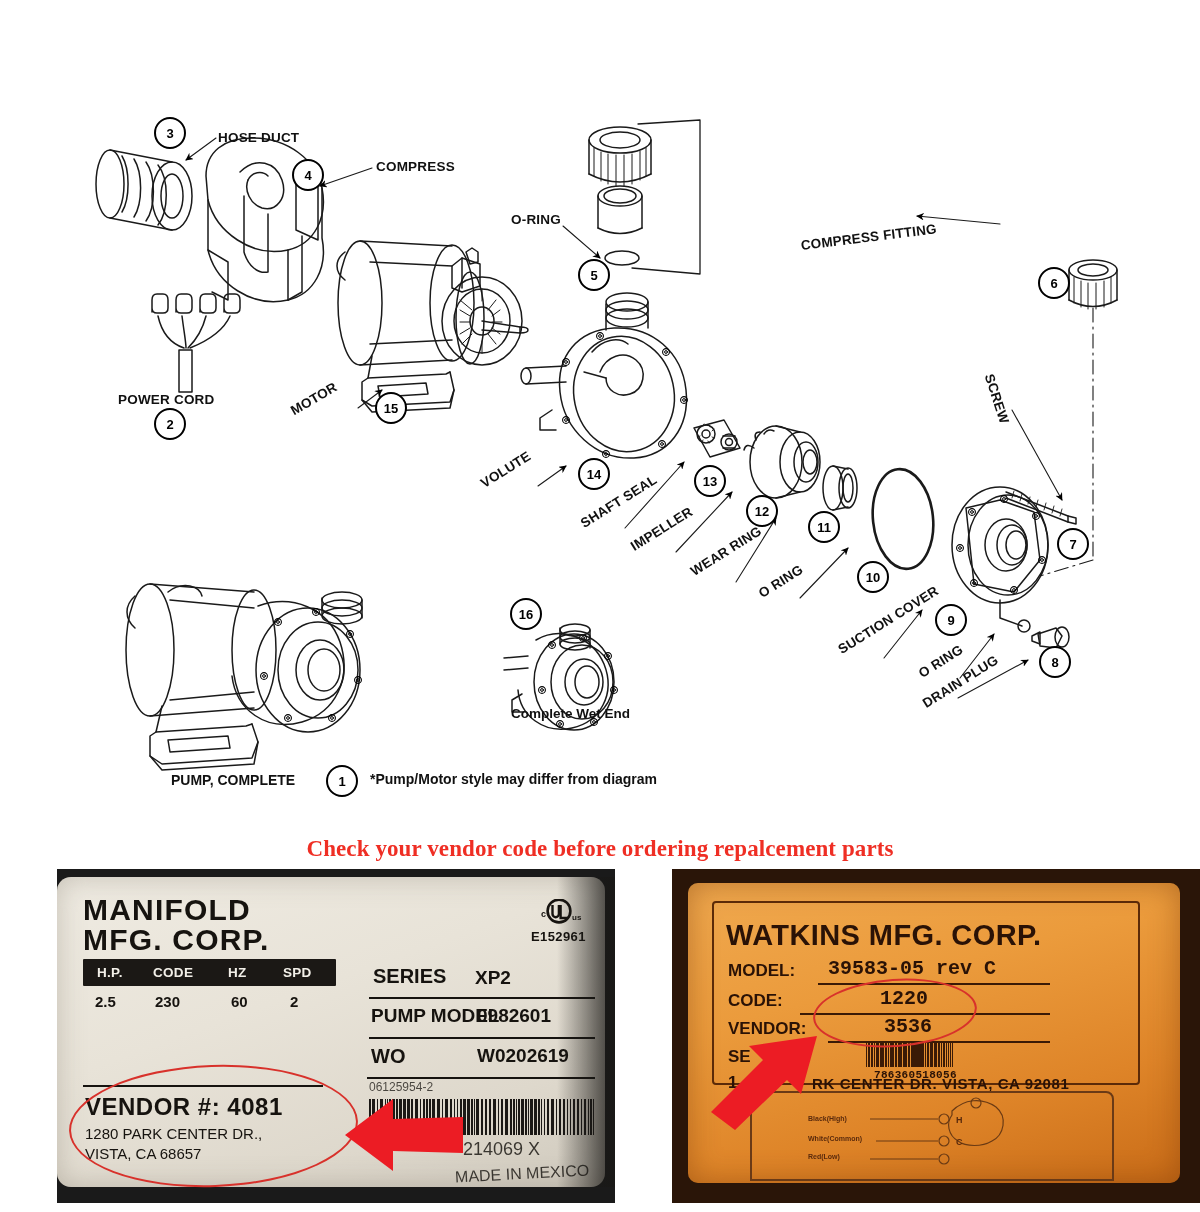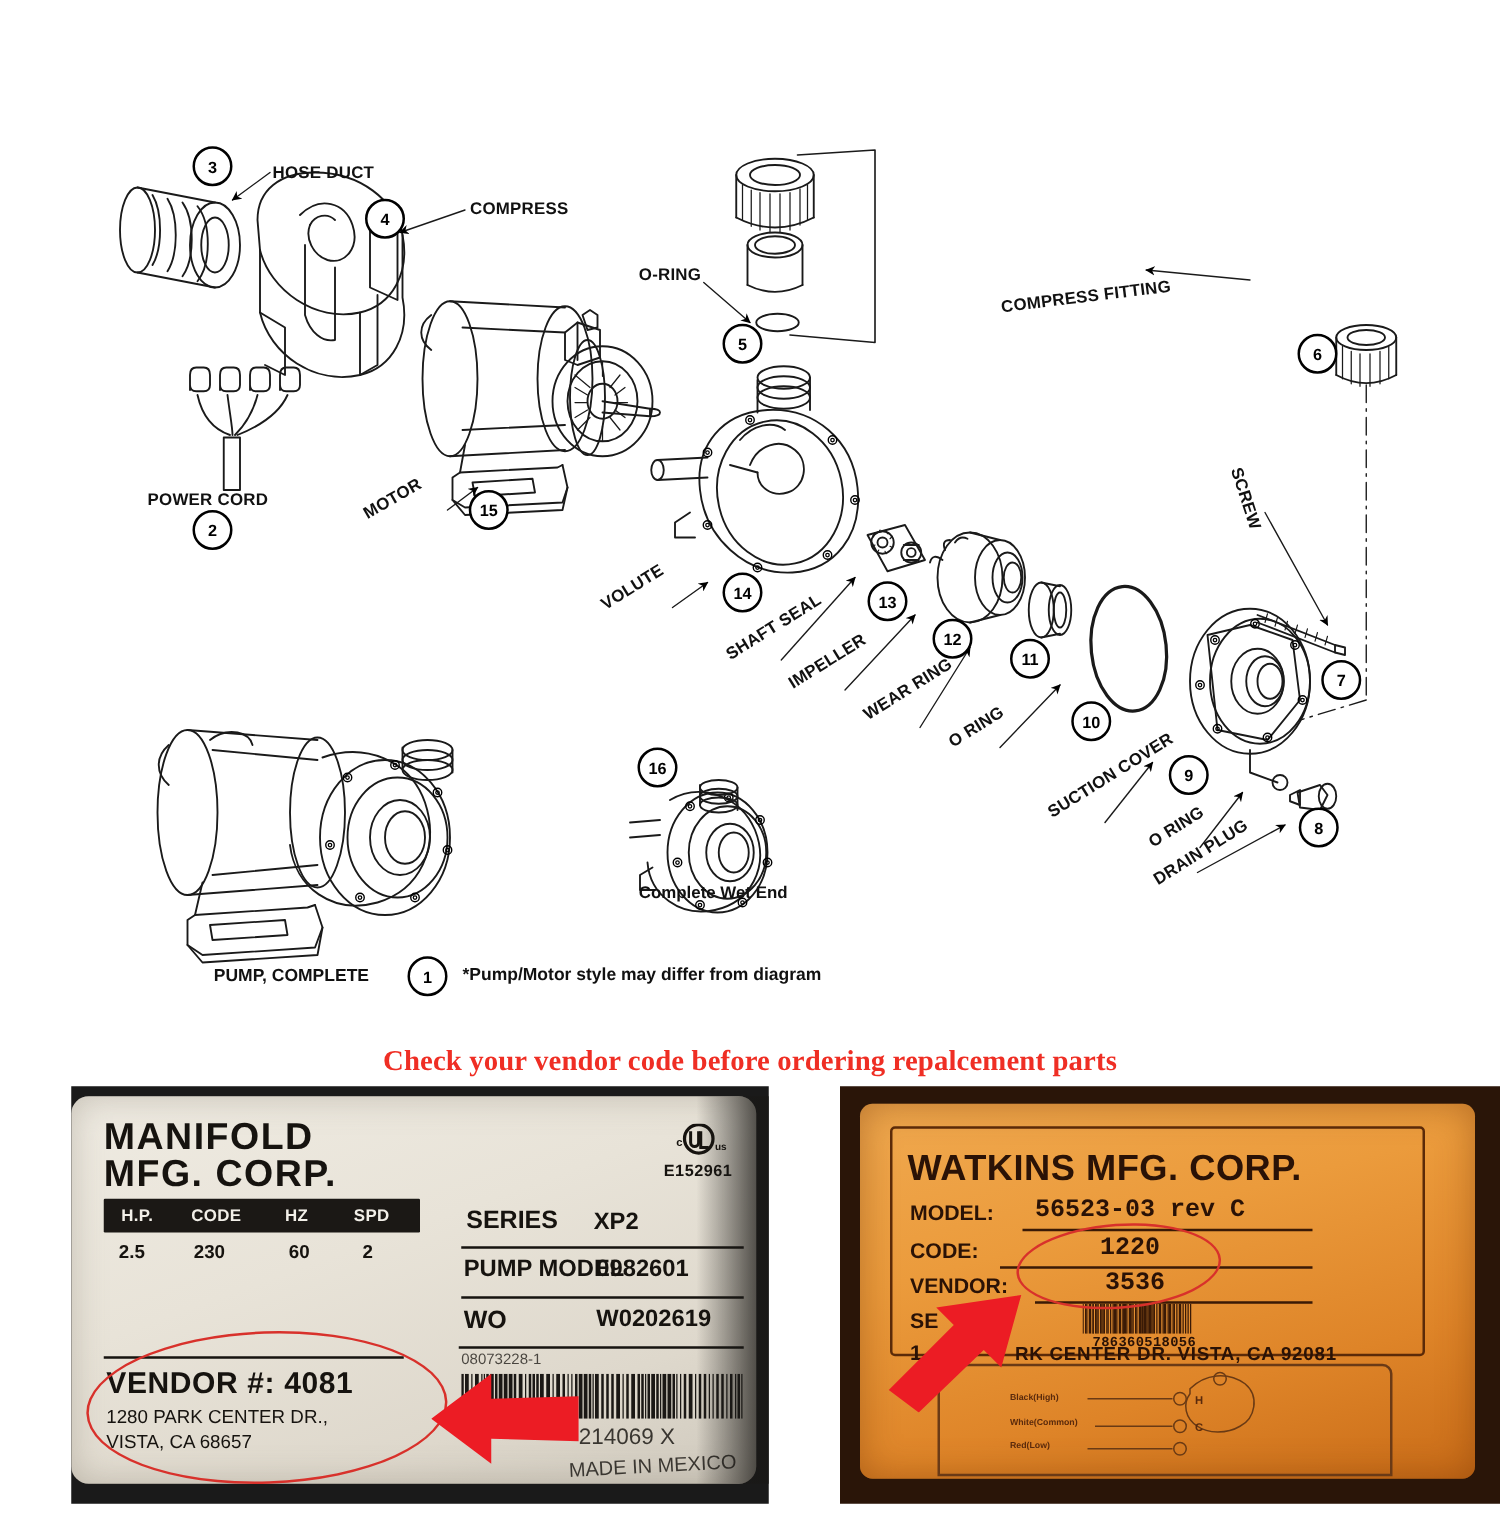--- a/index.html
+++ b/index.html
@@ -463,21 +463,21 @@
     <div class="rule" style="left:312px;top:120px;width:226px"></div>
 
     <div class="fld" style="left:314px;top:128px;font-size:19px">PUMP MODEL</div>
     <div class="fld" style="left:420px;top:128px;font-size:19px">0982601</div>
     <div class="rule" style="left:312px;top:160px;width:226px"></div>
 
     <div class="fld" style="left:314px;top:168px;font-size:20px">WO</div>
     <div class="fld" style="left:420px;top:168px;font-size:19px">W0202619</div>
     <div class="rule" style="left:310px;top:200px;width:228px"></div>
 
-    <div class="fld" style="left:312px;top:203px;font-size:12px;font-weight:normal;opacity:.75">08073228-1</div>
+    <div class="fld" style="left:312px;top:203px;font-size:12px;font-weight:normal;opacity:.75">06125954-2</div>
 
     <div class="barcode" style="left:312px;top:222px;width:226px;height:36px">
         <i style="width:2px;background:#1b1815"></i>
         <i style="width:1px;background:transparent"></i>
         <i style="width:3px;background:#1b1815"></i>
         <i style="width:2px;background:transparent"></i>
         <i style="width:1px;background:#1b1815"></i>
         <i style="width:2px;background:transparent"></i>
         <i style="width:3px;background:#1b1815"></i>
         <i style="width:2px;background:transparent"></i>
@@ -612,21 +612,21 @@
   <path d="M0,40 L48,4 L48,24 L118,22 L118,58 L48,56 L48,76 Z" fill="#ec1c24"></path>
 </svg>
 
 <div class="photo" id="photoR">
   <div id="plateR">
     <div id="plateRinner"></div>
 
     <div class="ofld" style="left:38px;top:36px;font-size:29px;letter-spacing:.4px">WATKINS MFG. CORP.</div>
 
     <div class="ofld" style="left:40px;top:78px;font-size:17px">MODEL:</div>
-    <div class="omono" style="left:140px;top:74px;font-size:20px">56523-03 rev C</div>
+    <div class="omono" style="left:140px;top:74px;font-size:20px">39583-05 rev C</div>
     <div class="orule" style="left:130px;top:100px;width:232px"></div>
 
     <div class="ofld" style="left:40px;top:108px;font-size:17px">CODE:</div>
     <div class="omono" style="left:192px;top:104px;font-size:20px">1220</div>
     <div class="orule" style="left:112px;top:130px;width:250px"></div>
 
     <div class="ofld" style="left:40px;top:136px;font-size:17px">VENDOR:</div>
     <div class="omono" style="left:196px;top:132px;font-size:20px">3536</div>
     <div class="orule" style="left:140px;top:158px;width:222px"></div>
 

